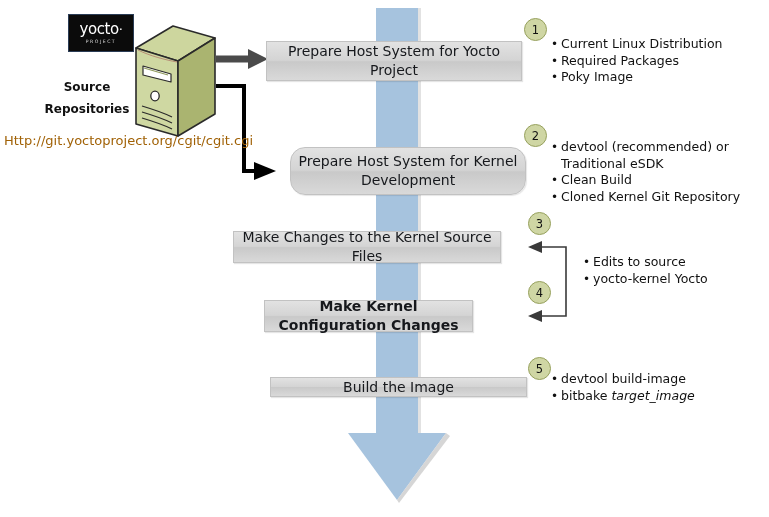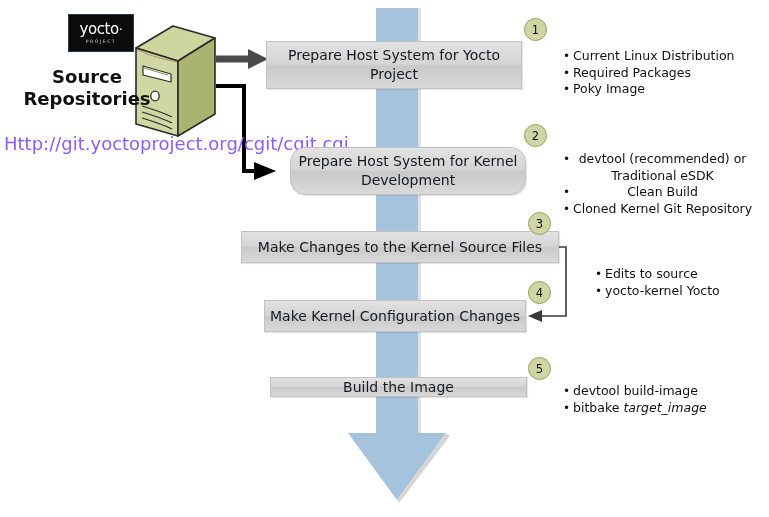--- a/index.html
+++ b/index.html
@@ -46,54 +46,54 @@
   #yocto-logo .y-sub {
     color: #d8d8d8;
     font-size: 4.6px;
     line-height: 7px;
     letter-spacing: 1.5px;
     margin-top: 1px;
   }
 
   
   #source-repo-label {
-    left: 22px; top: 66px;
+    left: 22px; top: 76px;
     width: 130px;
     text-align: center;
     font-weight: bold;
-    font-size: 18px;
+    font-size: 12px;
     line-height: 22px;
     color: #111111;
   }
   #source-repo-url {
     left: 4px; top: 133px;
-    font-size: 18px;
-    color: #8b5cf6;
+    font-size: 13px;
+    color: #a16207;
     white-space: nowrap;
   }
 
   
   .pbox {
     background: linear-gradient(to bottom, #e2e2e2 0%, #d4d4d4 48%, #c9c9c9 52%, #d9d9d9 100%);
     border: 1px solid #c2c2c2;
     box-sizing: border-box;
     display: flex;
     align-items: center;
     justify-content: center;
     text-align: center;
     font-size: 14px;
     line-height: 19px;
     color: #16181c;
     box-shadow: 1px 1px 1px rgba(0,0,0,0.10);
   }
 
-  #box-1 { left: 266px; top: 41px;  width: 256px; height: 48px; }
+  #box-1 { left: 266px; top: 41px;  width: 256px; height: 40px; }
   #box-2 { left: 290px; top: 147px; width: 236px; height: 48px; border-radius: 15px; }
-  #box-3 { left: 233px; top: 231px; width: 318px; height: 32px; margin-left: 8px; }
-  #box-4 { left: 264px; top: 300px; width: 262px; height: 32px; }
+  #box-3 { left: 233px; top: 231px; width: 268px; height: 32px; }
+  #box-4 { left: 264px; top: 300px; width: 209px; height: 32px; font-weight: bold; }
   #box-5 { left: 270px; top: 377px; width: 257px; height: 20px; }
 
   
   .step-circle {
     width: 23px; height: 23px;
     border-radius: 50%;
     background: #cfd6a4;
     border: 1.4px solid #97a15e;
     box-sizing: border-box;
     display: flex;
@@ -108,42 +108,42 @@
   #step-4 { left: 528px; top: 281px; }
   #step-5 { left: 528px; top: 357px; }
 
   
   .bullets {
     font-size: 12.5px;
     line-height: 16.5px;
     color: #111111;
   }
   .bullets ul {
-    margin: 12px;
+    margin: 0;
     padding: 0 0 0 13px;
     list-style: none;
   }
   .bullets li {
     position: relative;
     padding-left: 0;
     white-space: nowrap;
   }
   .bullets li::before {
     content: "\2022";
     position: absolute;
     left: -10px;
     top: 0;
     font-size: 12px;
     color: #111111;
   }
   .bullets li .wrap2 { display: block; white-space: nowrap; }
   .bullets li i { font-style: italic; }
 
   #bullets-1 { left: 548px; top: 36px; }
-  #bullets-2 { left: 548px; top: 139px; text-align: center; }
+  #bullets-2 { left: 548px; top: 139px; }
   #bullets-3 { left: 580px; top: 254px; }
   #bullets-5 { left: 548px; top: 371px; }
 
   
   svg.layer { position: absolute; left: 0; top: 0; }
 </style>
 </head>
 <body>
 
 <div id="canvas">

